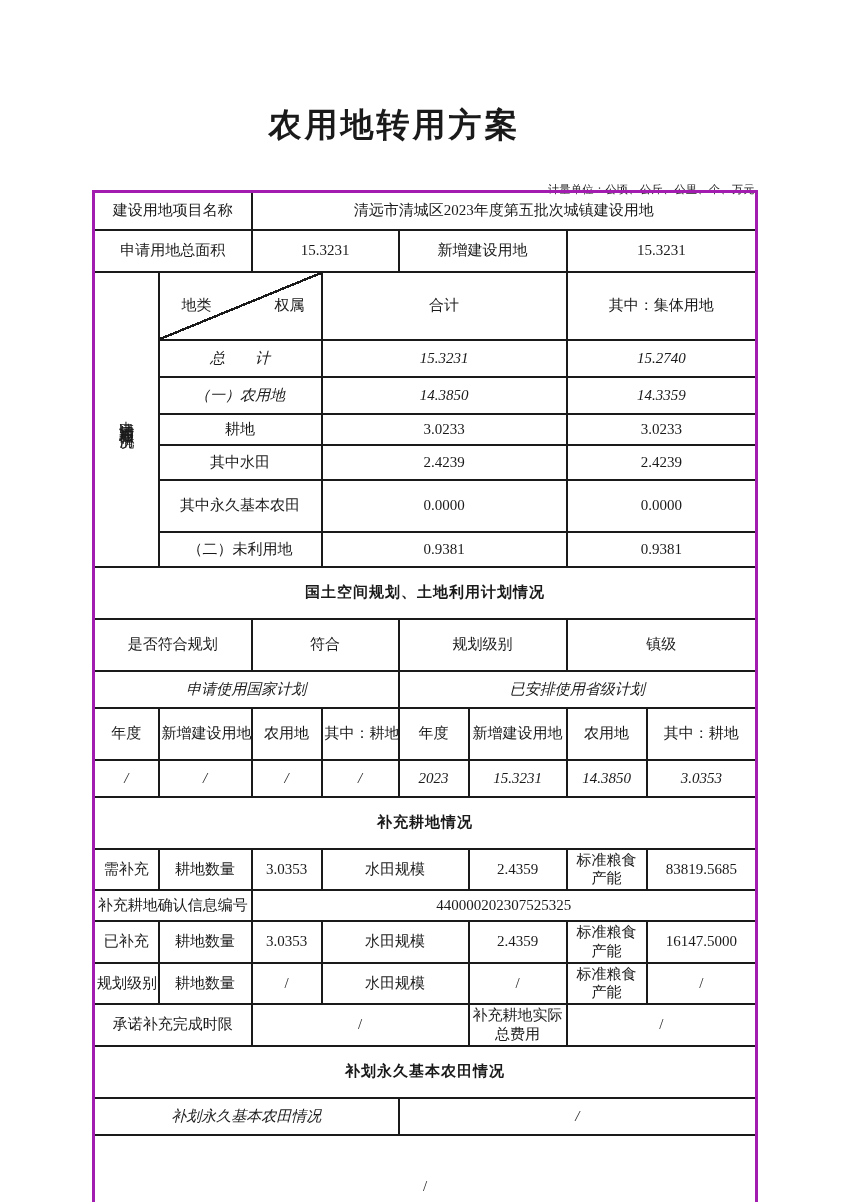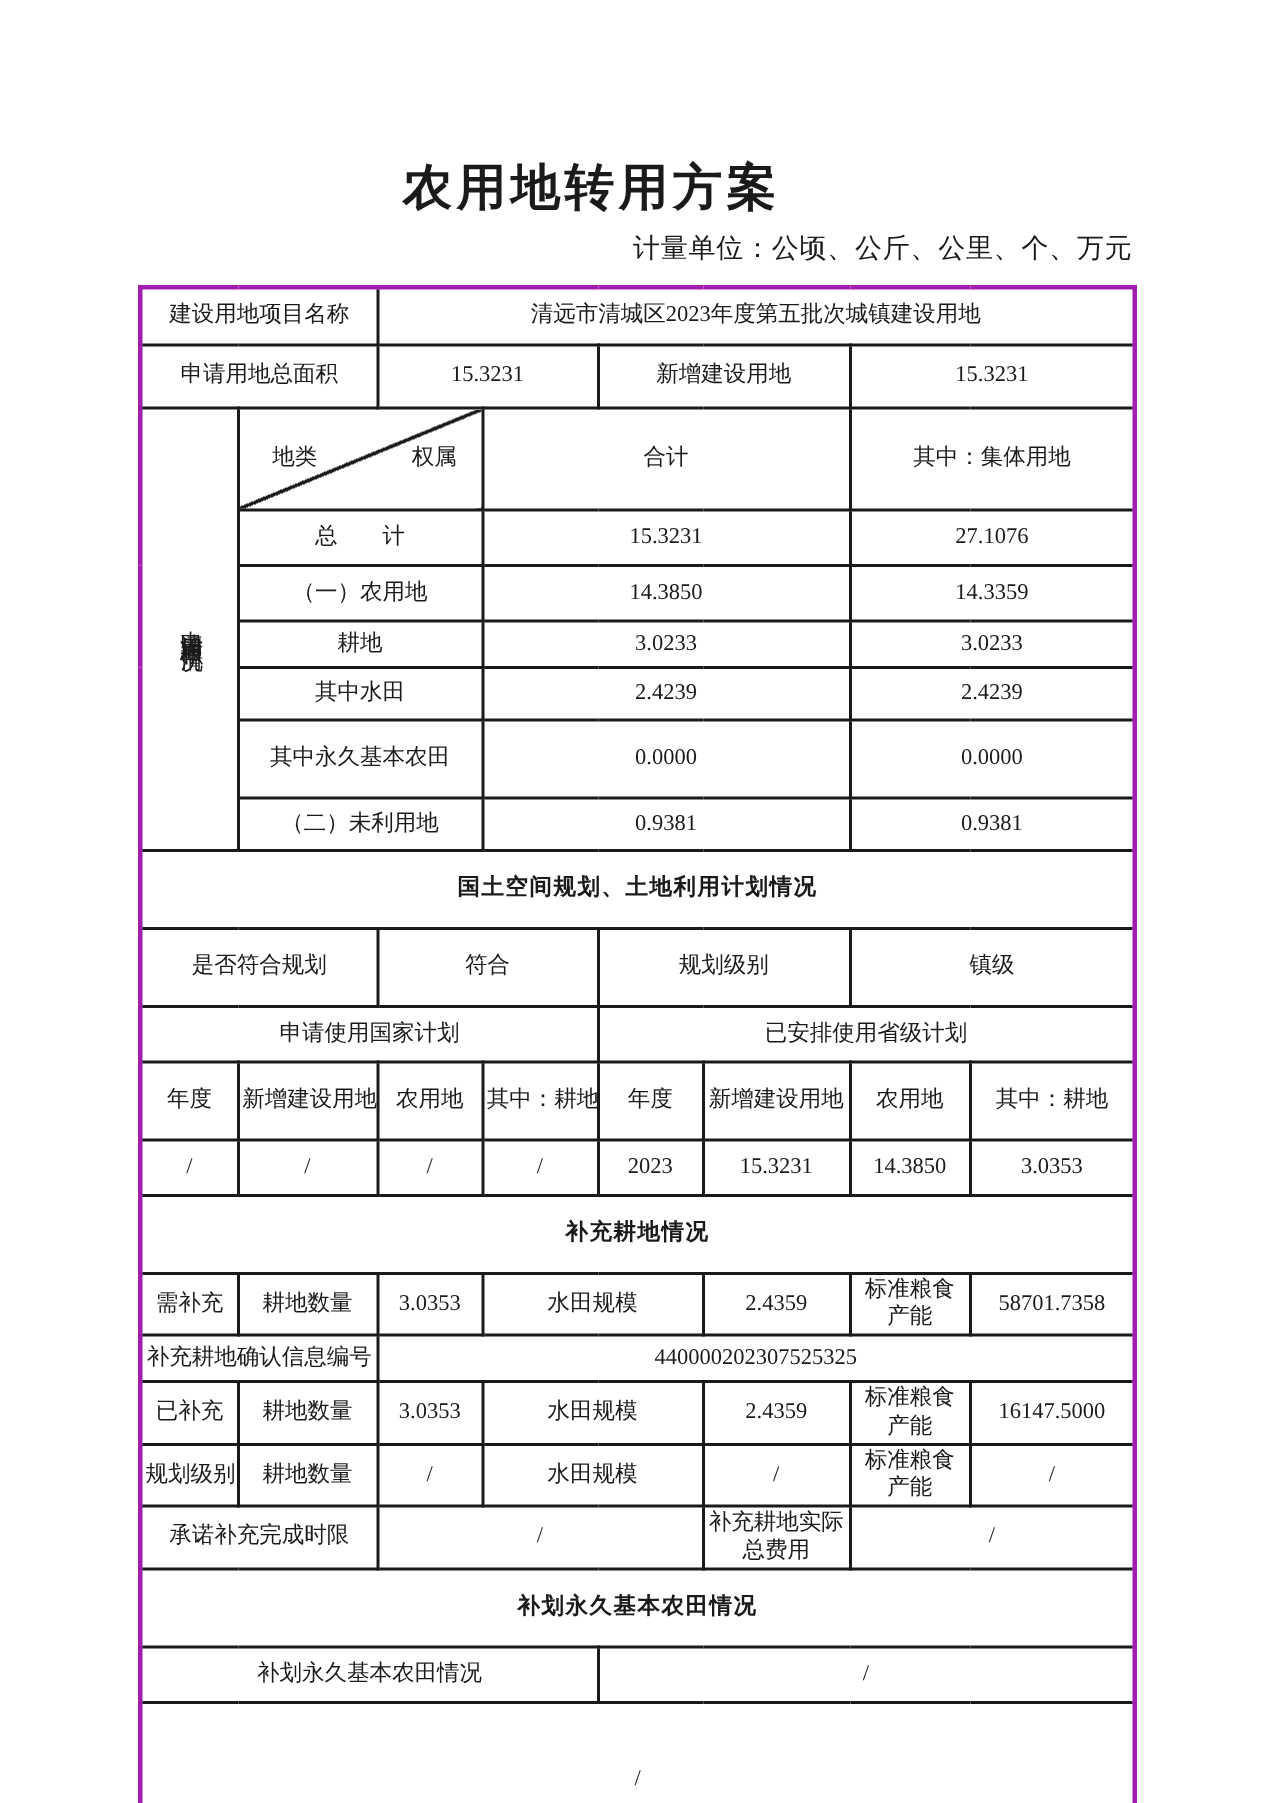--- a/index.html
+++ b/index.html
@@ -6,21 +6,21 @@
   body{
     width:850px;height:1202px;background:#ffffff;position:relative;
     font-family:"Liberation Serif","DejaVu Serif",serif;color:#1a1a1a;
     -webkit-font-smoothing:antialiased;
   }
   .title{
     position:absolute;top:103px;left:0;width:789px;margin:0;
     text-align:center;font-size:33px;font-weight:bold;letter-spacing:3px;
   }
   .units{
-    position:absolute;top:153px;right:95px;font-size:18px;letter-spacing:.5px;
+    position:absolute;top:182px;right:95px;font-size:11px;letter-spacing:.5px;
   }
   table.doc{
     position:absolute;left:92px;top:190px;width:663px;
     border-collapse:collapse;table-layout:fixed;
     border:3px solid #a21caf;
   }
   table.doc td{
     border:2px solid #1a1a1a;
     text-align:center;vertical-align:middle;
     font-size:15px;padding:1px 2px;line-height:1.25;
@@ -46,21 +46,21 @@
       #1a1a1a calc(50% - 1.2px),
       #1a1a1a calc(50% + 1.2px),
       transparent calc(50% + 1.2px));
   }
   td.diag .diagwrap{
     display:flex;align-items:flex-end;justify-content:space-between;
     height:100%;padding:0 14px 0 20px;box-sizing:border-box;
   }
   
   tr.h38{height:38px;} tr.h42{height:42px;} tr.h68{height:68px;}
-  tr.h35{height:35px;} tr.h36{height:52px;} tr.h37{height:37px;}
+  tr.h35{height:35px;} tr.h36{height:52px;} tr.h37{height:37px;font-style:italic;}
   tr.h33{height:33px;} tr.h31{height:31px;} tr.h105{height:105px;}
 </style>
 </head>
 <body>
 
 <div>
   <h1 class="title">农用地转用方案</h1>
   <div class="units">计量单位：公顷、公斤、公里、个、万元</div>
 
   <table class="doc">
@@ -98,21 +98,21 @@
             <span>权属</span>
           </span>
         </td>
         <td colspan="3">合计</td>
         <td colspan="2">其中：集体用地</td>
       </tr>
 
       <tr class="h37">
         <td colspan="2">总　　计</td>
         <td colspan="3">15.3231</td>
-        <td colspan="2">27.1076</td>
+        <td colspan="2">15.2740</td>
       </tr>
       <tr class="h37">
         <td colspan="2" class="left nowrap">（一）农用地</td>
         <td colspan="3">14.3850</td>
         <td colspan="2">14.3359</td>
       </tr>
       <tr class="h31">
         <td colspan="2" class="ind1 nowrap">耕地</td>
         <td colspan="3">3.0233</td>
         <td colspan="2">3.0233</td>
@@ -175,21 +175,21 @@
         <td colspan="8" class="secbar">补充耕地情况</td>
       </tr>
 
       <tr class="h33">
         <td class="nowrap">需补充</td>
         <td class="nowrap">耕地数量</td>
         <td>3.0353</td>
         <td colspan="2" class="nowrap">水田规模</td>
         <td>2.4359</td>
         <td class="small">标准粮食产能</td>
-        <td>58701.7358</td>
+        <td>83819.5685</td>
       </tr>
 
       <tr class="h31">
         <td colspan="2" class="nowrap">补充耕地确认信息编号</td>
         <td colspan="6">440000202307525325</td>
       </tr>
 
       <tr class="h35">
         <td class="nowrap">已补充</td>
         <td class="nowrap">耕地数量</td>

